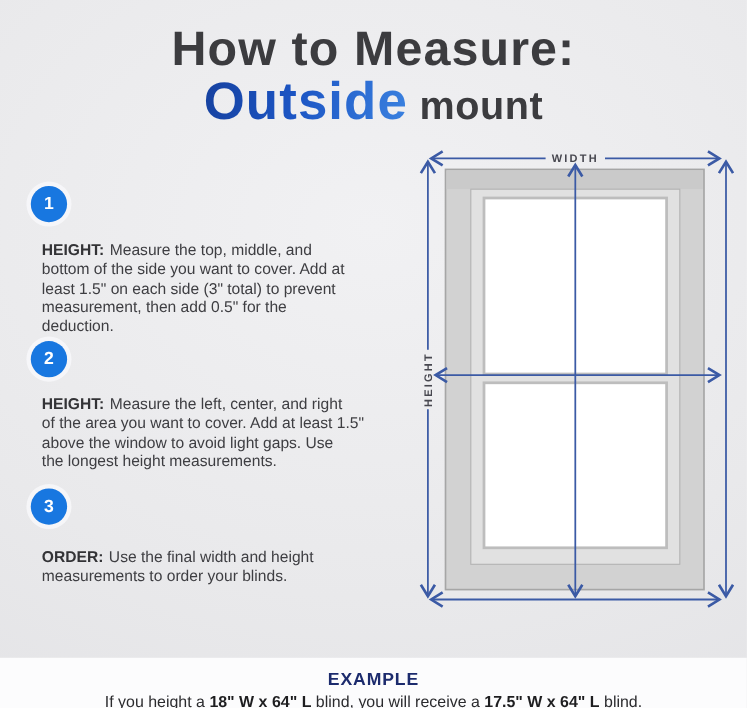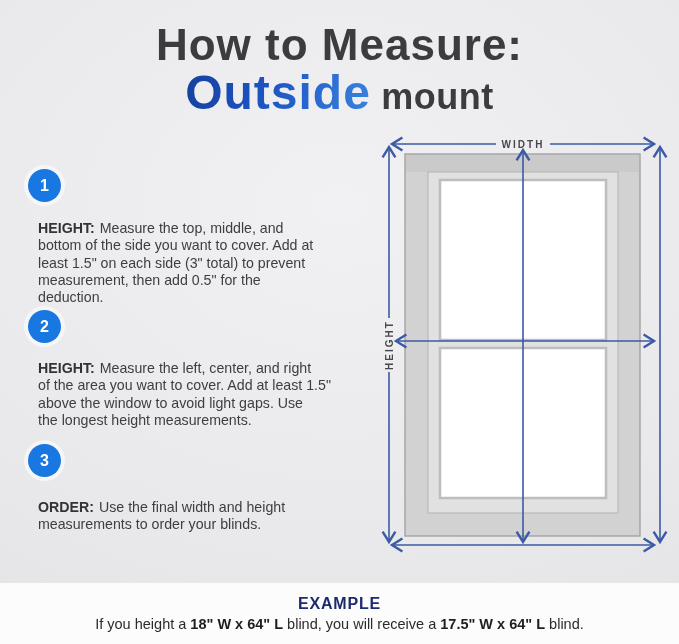--- a/index.html
+++ b/index.html
@@ -45,21 +45,21 @@
 
   
   .diagram { position:absolute; left:376px; top:134px; width:292px; height:425px; }
   .diagram text {
     font-family:"Liberation Sans", sans-serif; font-size:10px; font-weight:700;
     letter-spacing:2px; fill:#47474f;
   }
 
   
   .footer {
-    position:absolute; left:0; right:0; bottom:0; height:61px;
+    position:absolute; left:0; right:0; bottom:0; height:46px;
     background:#fcfcfd; text-align:center;
   }
   .example-heading {
     margin-top:12px; font-size:16px; font-weight:700; color:#1c2b6d; letter-spacing:0.8px;
   }
   .example-line { margin-top:3px; font-size:14.5px; color:#2b2b2e; }
   .example-size { font-weight:700; color:#1e1e20; }
 </style>
 </head>
 <body>

